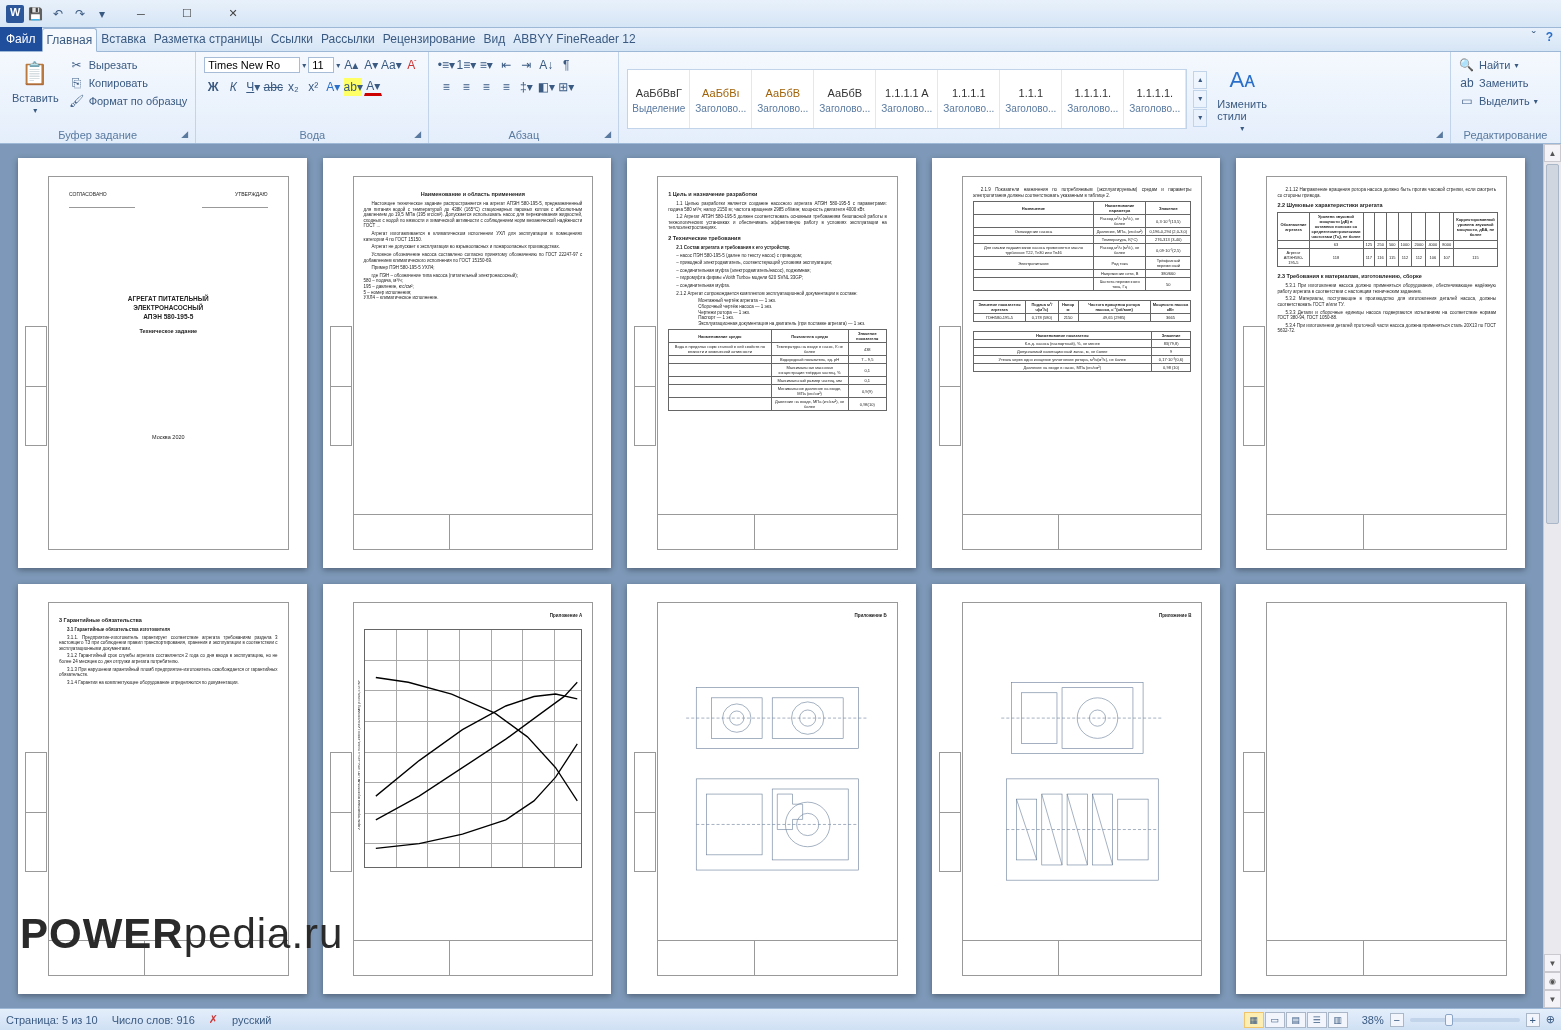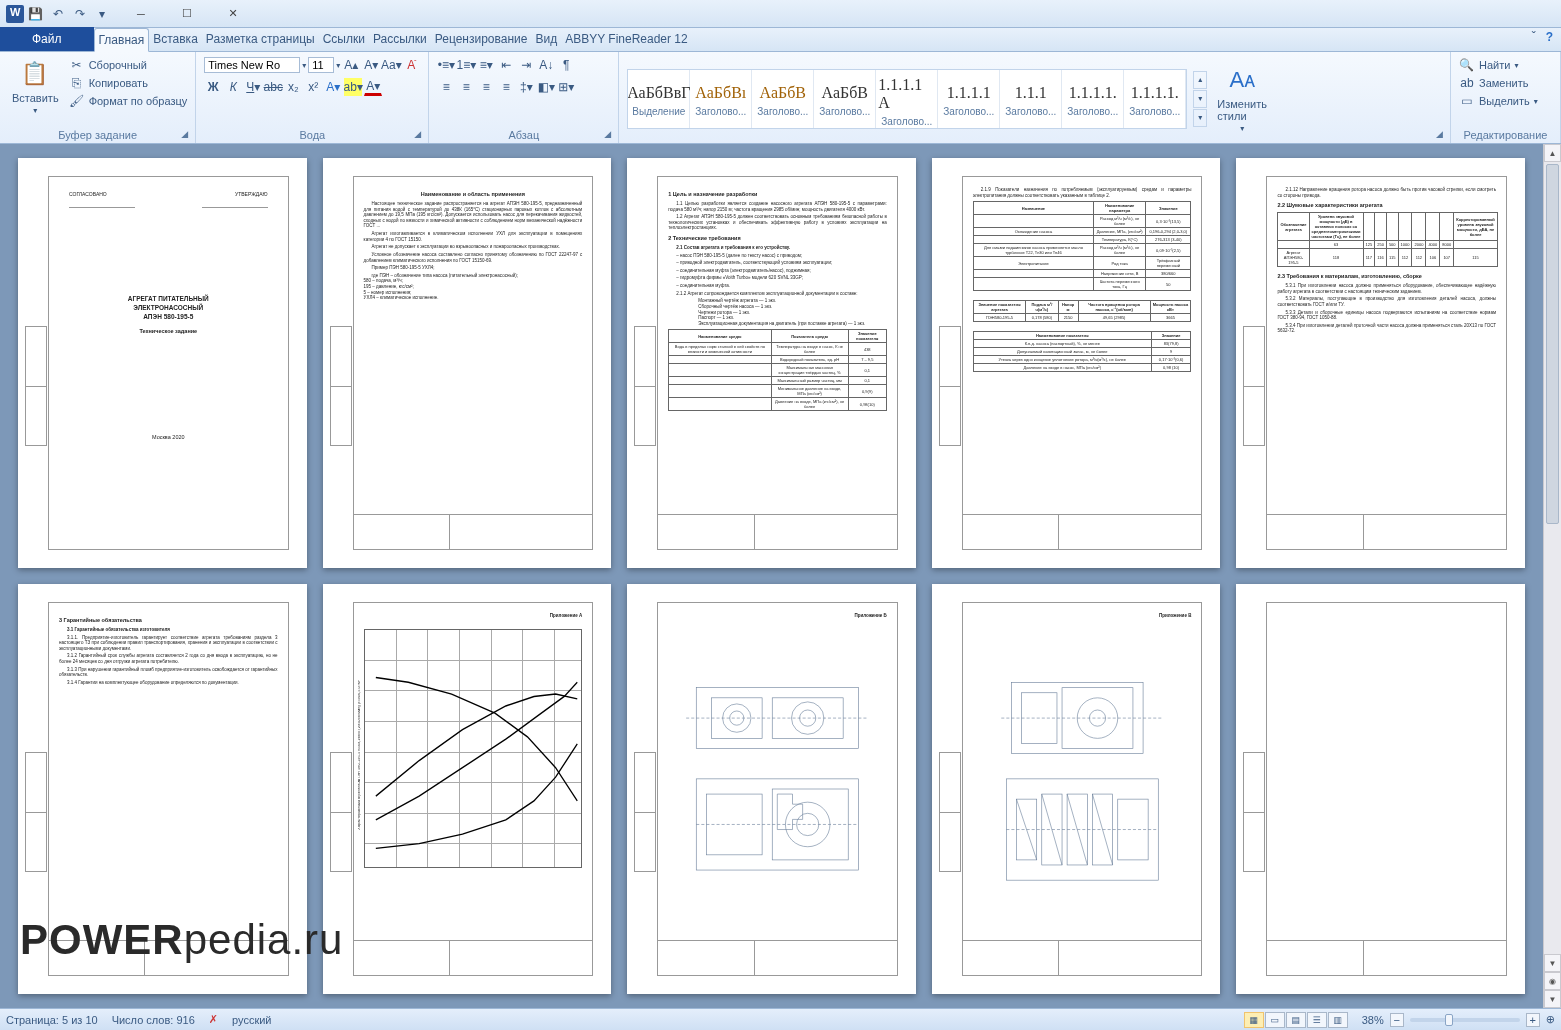--- a/index.html
+++ b/index.html
@@ -10,21 +10,21 @@
 .titlebar .qat { display: flex; align-items: center; gap: 2px; padding: 0 6px; }
 .titlebar .qat .wicon { width: 18px; height: 18px; background: #2b579a; border-radius: 2px; position: relative; }
 .titlebar .qat .wicon::after { content: "W"; color: #fff; font-weight: bold; font-size: 11px; position: absolute; left: 4px; top: 1px; }
 .titlebar .qat span { width: 20px; height: 20px; display: flex; align-items: center; justify-content: center; color: #3b5a82; font-size: 12px; cursor: pointer; }
 .titlebar .title { flex: 1; text-align: center; color: #3a5a82; }
 .titlebar .winbtns { display: flex; }
 .titlebar .winbtns div { width: 46px; height: 28px; display: flex; align-items: center; justify-content: center; color: #444; font-size: 11px; cursor: pointer; }
 
 
 .ribbon-tabs { height: 24px; background: linear-gradient(#e8f1fb,#d6e5f5); display: flex; align-items: flex-end; padding-left: 0; border-bottom: 1px solid #9db7d6; font-size: 12px; position: relative; }
-.filetab { background: #1e4e9c; color: #fff; padding: 4px 32px; height: 24px; display: flex; align-items: center; cursor: pointer; }
+.filetab { background: #1e4e9c; color: #fff; padding: 4px 6px; height: 24px; display: flex; align-items: center; cursor: pointer; }
 .rtab { padding: 4px 4px; color: #3a5a82; cursor: pointer; height: 24px; display: flex; align-items: center; }
 .rtab.active { background: #f5f9fe; border: 1px solid #9db7d6; border-bottom: 1px solid #f5f9fe; border-radius: 3px 3px 0 0; margin-bottom: -1px; }
 .ribbon-tabs .help { position: absolute; right: 8px; top: 2px; display: flex; gap: 10px; color: #3a5a82; }
 .ribbon-tabs .help span { cursor: pointer; }
 
 
 .ribbon { height: 92px; background: linear-gradient(#f5f9fe,#e4eefb); border-bottom: 1px solid #9db7d6; display: flex; font-size: 11px; color: #3a5a82; }
 .group { border-right: 1px solid #c2d4ea; padding: 4px 8px 2px 8px; display: flex; flex-direction: column; justify-content: space-between; position: relative; }
 .group-label { text-align: center; font-size: 11px; color: #5a7aa0; padding-top: 2px; }
 .group-body { flex: 1; display: flex; align-items: flex-start; gap: 6px; }
@@ -32,21 +32,21 @@
 .bigbtn .ic { width: 32px; height: 32px; display: flex; align-items: center; justify-content: center; font-size: 22px; }
 .smallrow { display: flex; align-items: center; gap: 4px; padding: 1px 0; cursor: pointer; }
 .smallrow .ic { width: 16px; height: 16px; display: flex; align-items: center; justify-content: center; font-size: 12px; }
 .col { display: flex; flex-direction: column; gap: 0px; }
 .fontbox { display: flex; align-items: center; gap: 2px; }
 .fontbox input { font-size: 11px; border: 1px solid #a7bcd6; background: #fff; padding: 1px 3px; }
 .icrow { display: flex; gap: 2px; }
 .icrow span { width: 18px; height: 18px; display: flex; align-items: center; justify-content: center; cursor: pointer; border: 1px solid transparent; font-size: 12px; }
 .styles-gal { display: flex; gap: 0; border: 1px solid #c2d4ea; background: #fff; height: 60px; overflow: hidden; }
 .style-item { width: 62px; border-right: 1px solid #e0e8f2; display: flex; flex-direction: column; align-items: center; justify-content: center; cursor: pointer; padding: 2px; }
-.style-item .prev { font-size: 16px; color: #333; padding: 4px 0; font-family: Liberation Serif, serif; }
+.style-item .prev { font-size: 11px; color: #333; padding: 4px 0; font-family: Liberation Sans, sans-serif; }
 .style-item .nm { font-size: 10px; color: #5a7aa0; white-space: nowrap; overflow: hidden; text-overflow: ellipsis; width: 100%; text-align: center; }
 .style-item .prev.blue { color: #a16207; }
 .dlaunch { position: absolute; right: 2px; bottom: 2px; width: 12px; height: 12px; font-size: 9px; color: #5a7aa0; cursor: pointer; }
 
 
 .docarea { position: absolute; top: 144px; left: 0; right: 18px; bottom: 22px; background: #7d98b8; overflow: hidden; }
 .canvas { position: absolute; inset: 0; display: grid; grid-template-columns: repeat(5,1fr); grid-template-rows: repeat(2,1fr); gap: 16px; padding: 14px 18px; }
 .page { background: #fff; box-shadow: 0 2px 6px rgba(0,0,0,.35); position: relative; overflow: hidden; }
 .page-inner { position: absolute; inset: 18px 18px 18px 30px; border: 1px solid #999; }
 .page-inner2 { position: absolute; inset: 4px; font-family: "Times New Roman", serif; font-size: 4.5px; color: #222; line-height: 1.25; padding: 6px; overflow: hidden; }
@@ -63,21 +63,21 @@
 .tbl { width:100%; border-collapse:collapse; margin-top:3px;}
 .tbl td,.tbl th{ border:1px solid #666; padding:1px 2px; font-size:4px; text-align:center;}
 .chartbox{ border:1px solid #666; height:68%; margin-top:10px; position:relative; background:
   repeating-linear-gradient(to right, transparent 0, transparent 14.2%, #aaa 14.2%, #aaa calc(14.2% + 1px)),
   repeating-linear-gradient(to bottom, transparent 0, transparent 12.5%, #aaa 12.5%, #aaa calc(12.5% + 1px));}
 .chartbox svg{position:absolute; inset:0; width:100%; height:100%;}
 .drawing{ position:absolute; inset:14px; }
 .drawing svg{width:100%; height:100%;}
 
 
-.watermark { position: absolute; left: 20px; bottom: 44px; font-size: 42px; font-weight: bold; color: #2a2a2a; font-family: Arial, sans-serif; letter-spacing: 1px; }
+.watermark { position: absolute; left: 20px; bottom: 50px; font-size: 42px; font-weight: bold; color: #2a2a2a; font-family: Arial, sans-serif; letter-spacing: 1px; }
 .watermark .thin { font-weight: normal; }
 
 
 .vscroll { position:absolute; top:144px; right:0; bottom:22px; width:18px; background:#e9e9ee; border-left:1px solid #c9c9cf;}
 .vscroll .btn{height:18px;background:#f4f4f8;border:1px solid #c9c9cf; display:flex;align-items:center;justify-content:center;font-size:8px;color:#555;cursor:pointer;}
 .vscroll .track{position:absolute;top:18px;bottom:54px;left:0;right:0;}
 .vscroll .thumb{position:absolute;left:2px;right:2px;top:2px;height:360px;background:#cfd6e0;border:1px solid #a9b7c9;border-radius:2px;cursor:pointer;}
 .vscroll .lowbtns{position:absolute;bottom:0;left:0;right:0;}
 .vscroll .lowbtns .btn{height:18px;}
 
@@ -131,21 +131,21 @@
   <div class="group" style="min-width:150px;">
     <div class="group-body">
       <div class="bigbtn">
         <div class="ic">📋</div>
         <div>Вставить</div>
         <div style="font-size:8px;">▾</div>
       </div>
       <div class="col">
         <div class="smallrow">
             <div class="ic">✂</div>
-            <span>Сборочный</span>
+            <span>Вырезать</span>
           </div>
         <div class="smallrow">
             <div class="ic">⎘</div>
             <span>Копировать</span>
           </div>
         <div class="smallrow">
             <div class="ic">🖌</div>
             <span>Формат по образцу</span>
           </div>
       </div>

